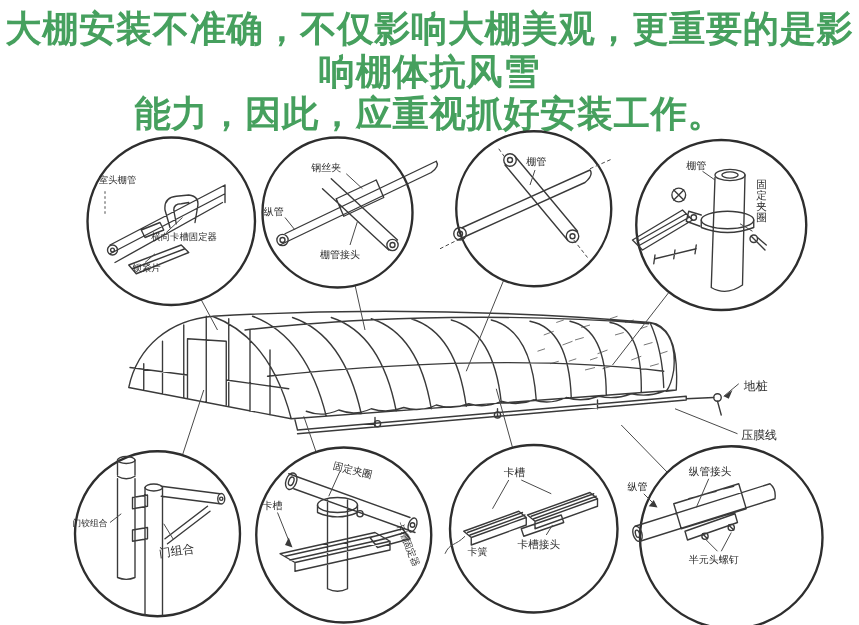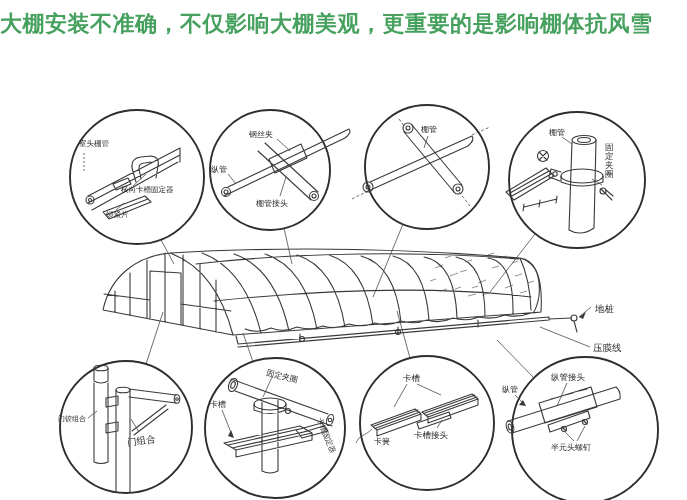--- a/index.html
+++ b/index.html
@@ -1,35 +1,36 @@
 <!DOCTYPE html>
 <html><head>
 <meta charset="utf-8">
 <style>
   html,body{margin:0;padding:0;background:#fff;}
   .page{position:relative;width:687px;height:500px;background:#fff;overflow:hidden;
         font-family:"Liberation Sans",sans-serif;}
-  .heading{position:absolute;top:7px;left:0;width:687px;
-           color:#46a05e;font-weight:bold;font-size:22px;line-height:34px;
+  .heading{position:absolute;top:7px;left:0;width:687px;text-align:center;
+           color:#46a05e;font-weight:bold;font-size:29px;line-height:34px;
            letter-spacing:0.5px;font-family:"Liberation Sans",sans-serif;}
   svg{position:absolute;top:0;left:0;}
   .art{stroke:#3a3a3a;stroke-width:1.1;fill:none;stroke-linecap:round;stroke-linejoin:round;}
   .thin{stroke:#4a4a4a;stroke-width:0.8;fill:none;}
   .ring{stroke:#2e2e2e;stroke-width:1.9;fill:#fff;}
   .lbl{font-family:"Liberation Serif",serif;fill:#2a2a2a;}
   .dash{stroke-dasharray:3,2;}
   .dash2{stroke-dasharray:2,2;}
   .fillink{fill:#3a3a3a;stroke:none;}
 </style>
 </head>
 <body>
 
 <div class="page">
   <div class="heading">
     <div>大棚安装不准确，不仅影响大棚美观，更重要的是影响棚体抗风雪</div>
+    <div>能力，因此，应重视抓好安装工作。</div>
   </div>
 
   <svg width="687" height="500" viewBox="0 0 687 500">
 
     <g>
       <path class="art" d="
         M103,310 C110,277 136,256 170,253
         M103,310 L233,335
         M170,253 Q340,243 520,258
         M520,258 Q542,264 539,296 Q537,308 533,313

